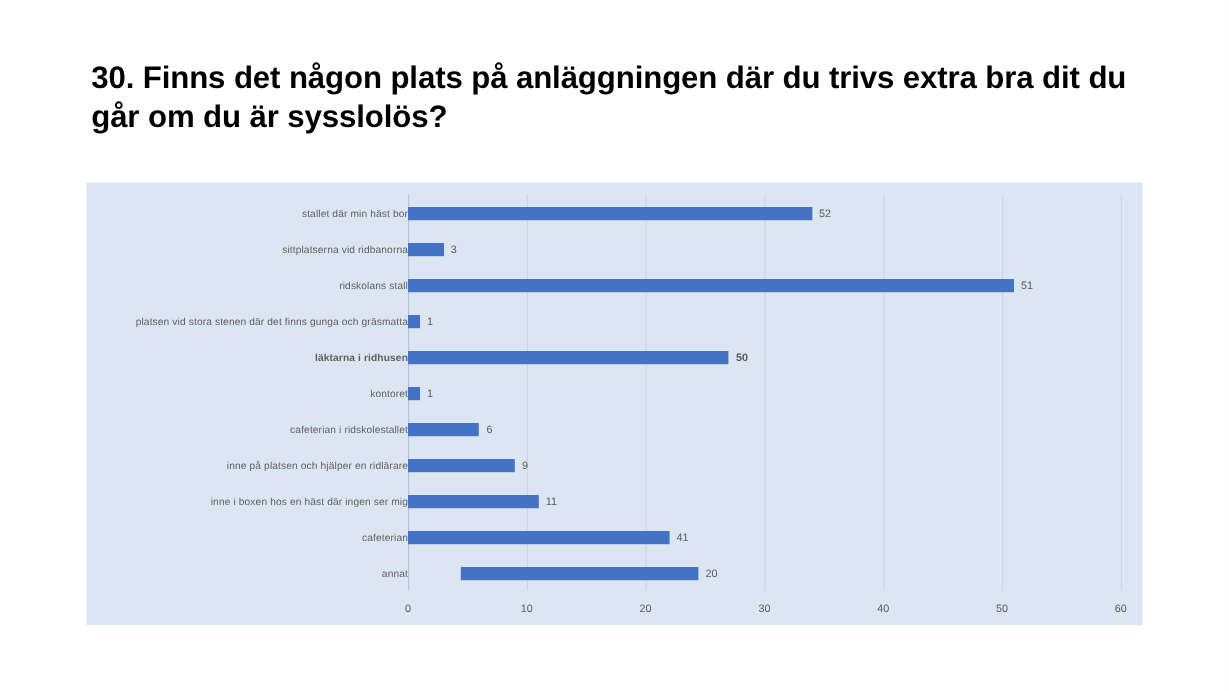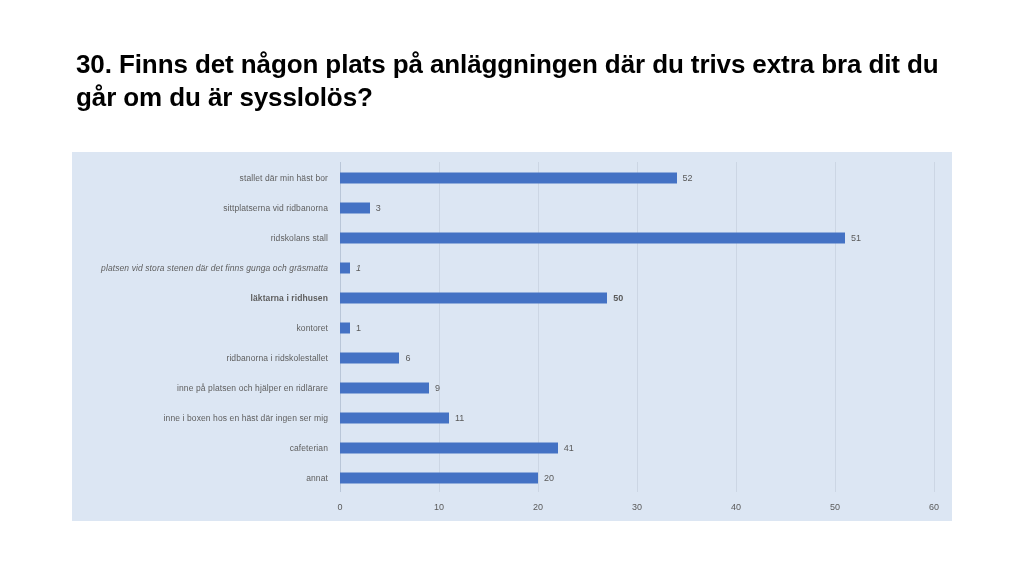--- a/index.html
+++ b/index.html
@@ -67,21 +67,21 @@
     transform: translateX(-50%);
     font-size: 9px;
     color: #5a5a5a;
     white-space: nowrap;
   }
 
   
   .bar-row {
     position: absolute;
     left: 0;
-    right: 12px;
+    right: 0;
     height: 30px;
   }
   .cat-label {
     position: absolute;
     right: 612px;
     top: 50%;
     transform: translateY(-50%);
     font-size: 8.5px;
     color: #5e5e5e;
     white-space: nowrap;
@@ -139,55 +139,55 @@
         <div class="bar-row" style="top: 41px;">
           <div class="cat-label">sittplatserna vid ridbanorna</div>
           <div class="bar" style="width: 29.7px; background: rgb(68, 114, 196);"></div>
           <div class="bar-value" style="left: 303.7px;">3</div>
         </div>
         <div class="bar-row" style="top: 71px;">
           <div class="cat-label">ridskolans stall</div>
           <div class="bar" style="width: 504.9px; background: rgb(68, 114, 196);"></div>
           <div class="bar-value" style="left: 778.9px;">51</div>
         </div>
-        <div class="bar-row" style="top: 101px; font-style: italic;">
+        <div class="bar-row" style="top: 101px;">
           <div class="cat-label">platsen vid stora stenen där det finns gunga och gräsmatta</div>
           <div class="bar" style="width: 9.9px; background: rgb(68, 114, 196);"></div>
           <div class="bar-value" style="left: 283.9px;">1</div>
         </div>
         <div class="bar-row" style="top: 131px; font-weight: bold;">
           <div class="cat-label">läktarna i ridhusen</div>
           <div class="bar" style="width: 267.3px; background: rgb(68, 114, 196);"></div>
           <div class="bar-value" style="left: 541.3px;">50</div>
         </div>
         <div class="bar-row" style="top: 161px;">
           <div class="cat-label">kontoret</div>
           <div class="bar" style="width: 9.9px; background: rgb(68, 114, 196);"></div>
           <div class="bar-value" style="left: 283.9px;">1</div>
         </div>
         <div class="bar-row" style="top: 191px;">
-          <div class="cat-label">ridbanorna i ridskolestallet</div>
+          <div class="cat-label">cafeterian i ridskolestallet</div>
           <div class="bar" style="width: 59.4px; background: rgb(68, 114, 196);"></div>
           <div class="bar-value" style="left: 333.4px;">6</div>
         </div>
         <div class="bar-row" style="top: 221px;">
           <div class="cat-label">inne på platsen och hjälper en ridlärare</div>
           <div class="bar" style="width: 89.1px; background: rgb(68, 114, 196);"></div>
           <div class="bar-value" style="left: 363.1px;">9</div>
         </div>
         <div class="bar-row" style="top: 251px;">
           <div class="cat-label">inne i boxen hos en häst där ingen ser mig</div>
           <div class="bar" style="width: 108.9px; background: rgb(68, 114, 196);"></div>
           <div class="bar-value" style="left: 382.9px;">11</div>
         </div>
         <div class="bar-row" style="top: 281px;">
           <div class="cat-label">cafeterian</div>
           <div class="bar" style="width: 217.8px; background: rgb(68, 114, 196);"></div>
           <div class="bar-value" style="left: 491.8px;">41</div>
         </div>
-        <div class="bar-row" style="top: 311px;">
+        <div class="bar-row" style="top: 311px; margin-left: 44px;">
           <div class="cat-label">annat</div>
           <div class="bar" style="width: 198px; background: rgb(68, 114, 196);"></div>
           <div class="bar-value" style="left: 472px;">20</div>
         </div>
       </div>
   </div>
 </div>
 
 </body></html>

